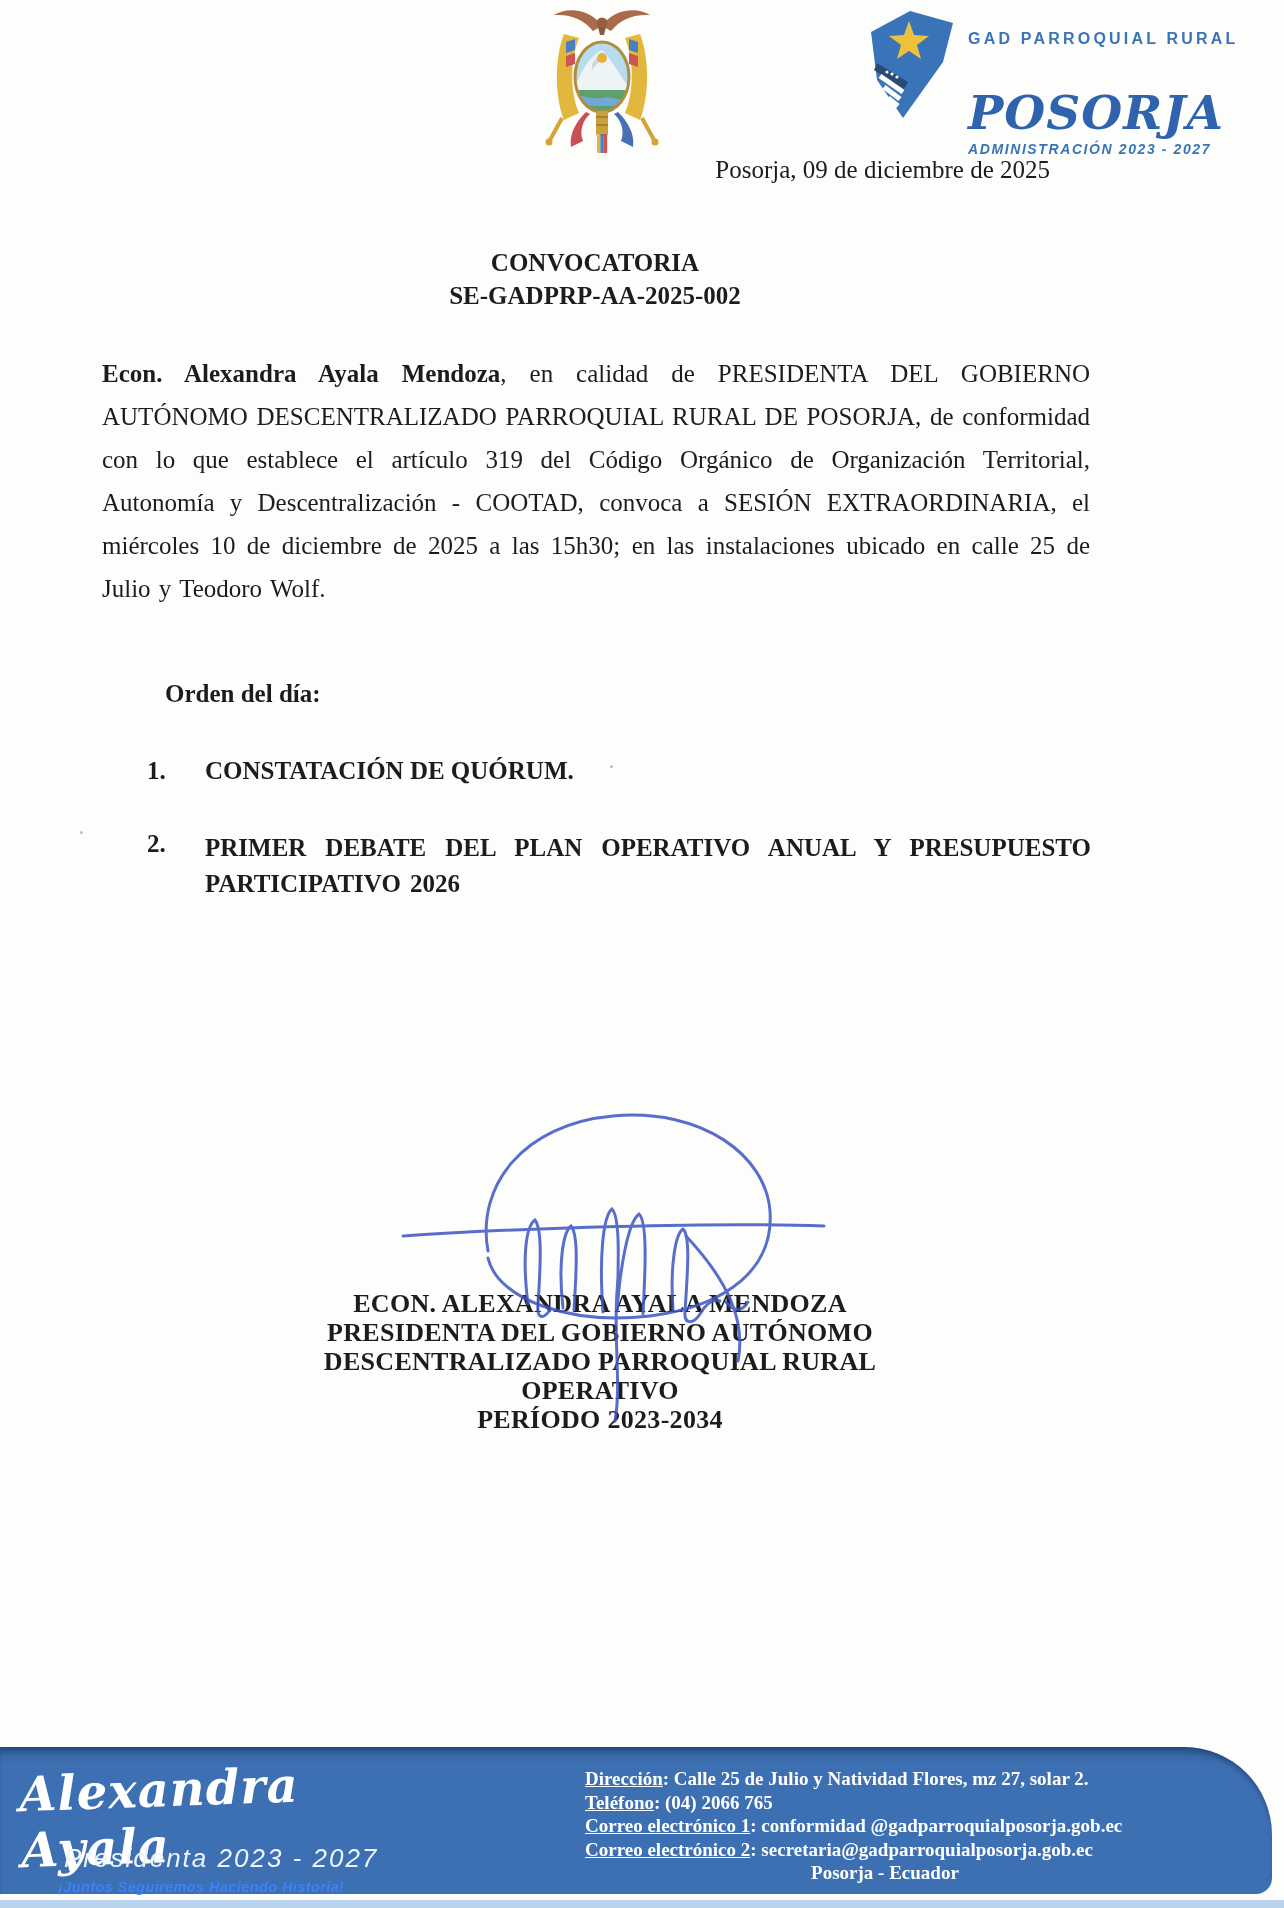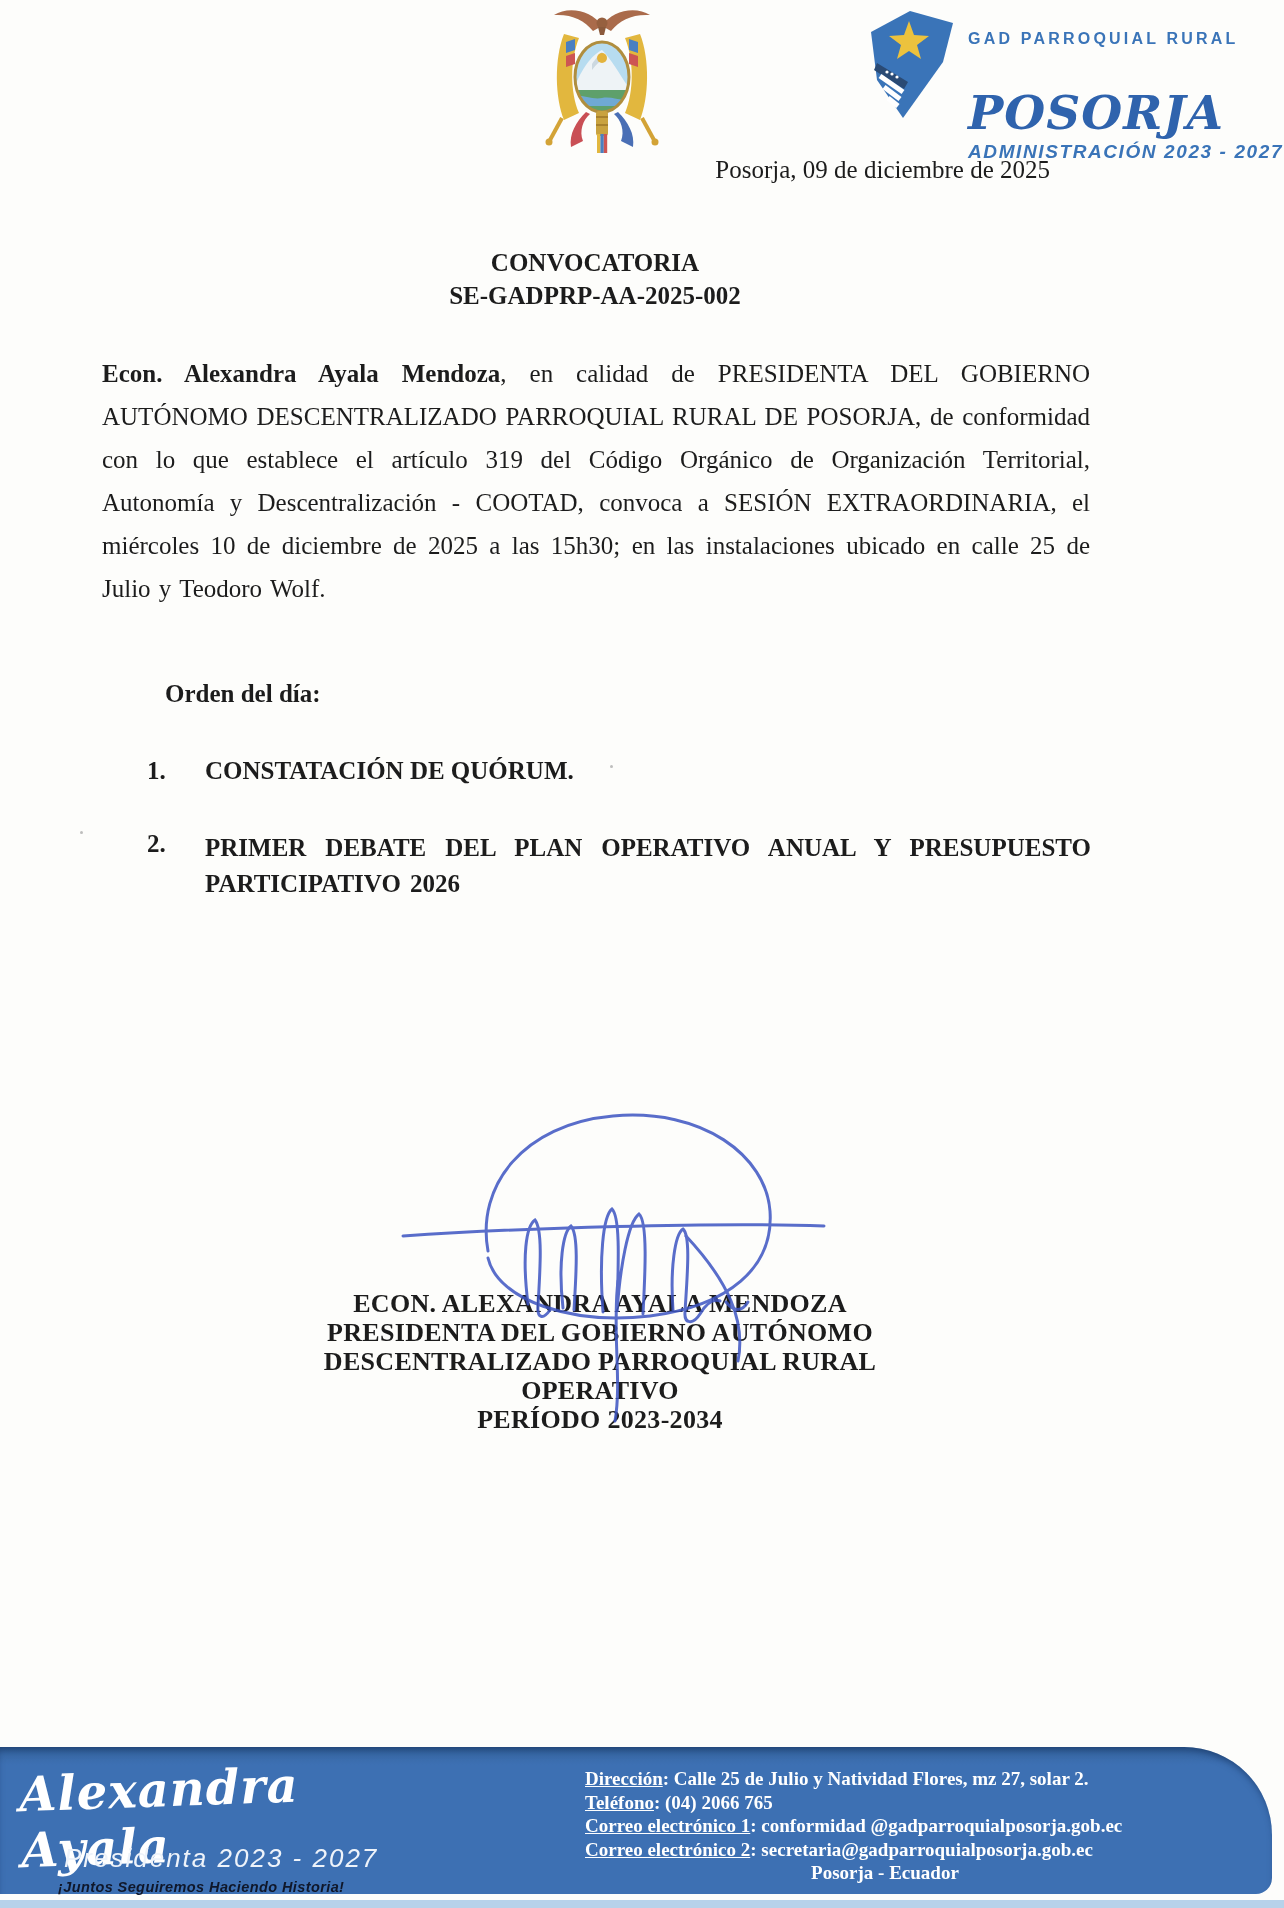--- a/index.html
+++ b/index.html
@@ -14,21 +14,21 @@
     color: #1c1c1c;
   }
   
   .arms { position:absolute; left:522px; top:4px; }
   .logo { position:absolute; left:858px; top:8px; display:flex; align-items:flex-start; }
   .logo-shield { flex:0 0 auto; }
   .logo-text { margin-left:10px; padding-top:22px; font-family:"Liberation Sans", sans-serif; }
   .logo-tagline { font-size:16px; font-weight:bold; letter-spacing:3.2px; color:#3a74b8; }
   .logo-name { font-size:47px; font-weight:bold; font-style:italic; letter-spacing:1px;
                color:#2f63ad; line-height:50px; font-family:"DejaVu Serif", serif;margin-top:40px; }
-  .logo-admin { font-size:19px; font-weight:bold; font-style:italic; letter-spacing:1.6px; color:#3a74b8; margin-top:3px; }
+  .logo-admin { font-size:14px; font-weight:bold; font-style:italic; letter-spacing:1.6px; color:#3a74b8; margin-top:3px; }
   .date-line { position:absolute; left:100px; top:156px; width:950px; text-align:right; font-size:25px; }
   
   .doc-title { position:absolute; left:100px; top:246px; width:990px; text-align:center;
                font-weight:bold; font-size:25px; line-height:33px; }
   
   .para { position:absolute; left:102px; top:352px; width:988px; font-size:25px;
           line-height:43px; text-align:justify; word-spacing:2px; }
   .agenda-heading { position:absolute; left:165px; top:680px; font-weight:bold; font-size:25px; }
   .agenda-num { position:absolute; font-weight:bold; font-size:25px; }
   .agenda-text { position:absolute; font-weight:bold; font-size:25px; }
@@ -44,21 +44,21 @@
   .footer-band { position:absolute; left:0; top:1747px; width:1272px; height:147px;
                  background:linear-gradient(180deg,#35649e 0%, #3d70b3 12%, #3d70b3 100%);
                  border-top-right-radius:88px; border-bottom-right-radius:16px;
                  box-shadow: inset 0 6px 7px -3px rgba(12,38,80,.55); }
   .script-name { position:absolute; left:20px; top:1760px; width:360px; color:#ffffff;
                  font-family:"DejaVu Serif", serif; font-style:italic; font-weight:bold;
                  font-size:48px; transform:rotate(-2deg); letter-spacing:1px; }
   .footer-subtitle { position:absolute; left:64px; top:1843px; color:#eef3fa;
                  font-family:"Liberation Sans", sans-serif; font-style:italic;
                  font-size:26px; letter-spacing:2px; }
-  .footer-slogan { position:absolute; left:58px; top:1879px; color:#0f172a;
+  .footer-slogan { position:absolute; left:58px; top:1879px; color:#3b82f6;
                  font-family:"Liberation Sans", sans-serif; font-style:italic;
                  font-weight:bold; font-size:14.5px; letter-spacing:0.4px; }
   .contact { position:absolute; left:585px; top:1767px; width:600px; color:#ffffff;
              font-weight:bold; font-size:19px; line-height:23.5px; white-space:nowrap; }
   .contact .lbl { text-decoration:underline; }
   .contact-location { text-align:center; }
   .bottom-strip { position:absolute; left:0; top:1900px; width:1284px; height:8px; background:#b7d2ea; }
   .speck { position:absolute; background:#8a8a8a; border-radius:50%; opacity:.55; }
 </style>
 </head>

